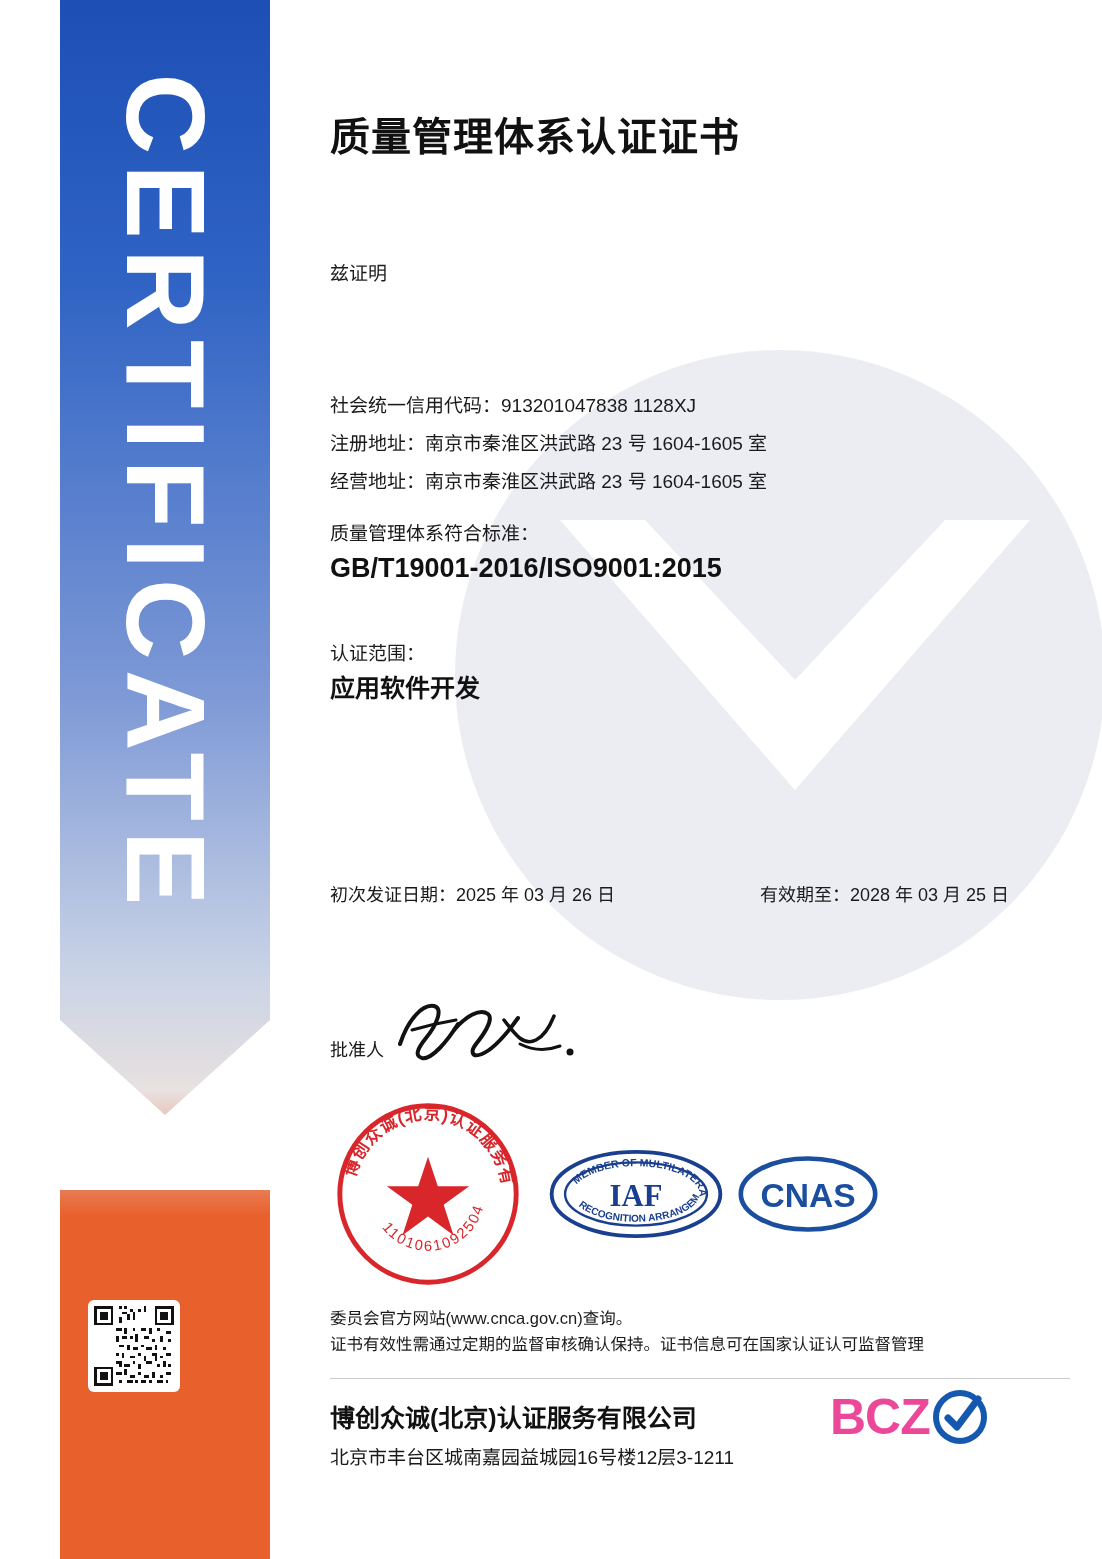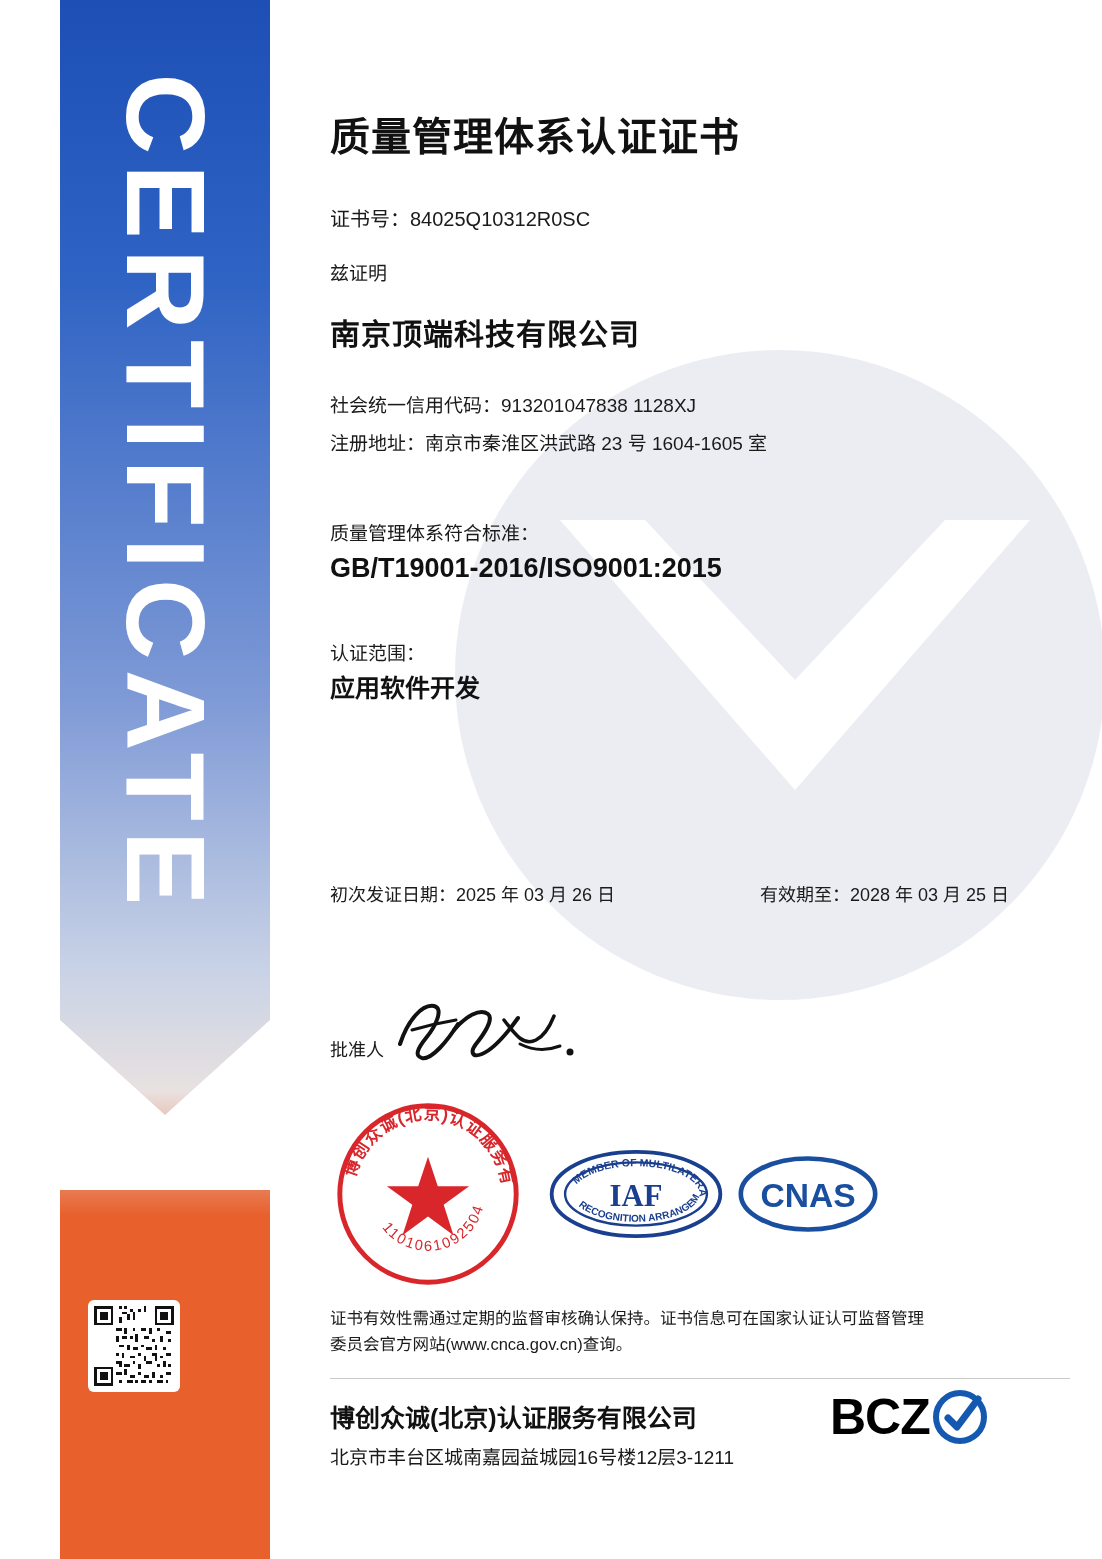--- a/index.html
+++ b/index.html
@@ -253,21 +253,21 @@
   .bczv {
     position: absolute;
     left: 500px;
     top: 1388px;
     display: flex;
     align-items: center;
   }
   .bczv-text {
     font-size: 50px;
     font-weight: bold;
-    color: #000000;
+    color: #ec4899;
     letter-spacing: -1px;
   }
   .bczv-check { margin-left: 2px; }
 </style>
 </head>
 <body>
 
 <div class="page">
 
   <div class="bg-circle"></div>
@@ -363,30 +363,27 @@
             <rect x="22" y="18" width="1" height="2"></rect>
         </g>
       </svg>
     </div>
   </div>
 
   <div class="content">
 
     <div class="cert-title">质量管理体系认证证书</div>
 
-    <div class="row cert-no">
-      <span>证书号：</span><span>84025Q10312R0SC</span>
-    </div>
 
     <div class="row hereby">兹证明</div>
 
-    <div class="company">南京顶端科技有限公司</div>
 
     <div class="row credit">社会统一信用代码：913201047838 1128XJ</div>
     <div class="row reg-addr">注册地址：南京市秦淮区洪武路 23 号 1604-1605 室</div>
+    <div class="row op-addr">经营地址：南京市秦淮区洪武路 23 号 1604-1605 室</div>
 
     <div class="row std-lead">质量管理体系符合标准：</div>
     <div class="std-val">GB/T19001-2016/ISO9001:2015</div>
 
     <div class="row scope-lead">认证范围：</div>
     <div class="scope-val">应用软件开发</div>
 
     <div class="row issue-date">初次发证日期：2025 年 03 月 26 日</div>
     <div class="valid-date">有效期至：2028 年 03 月 25 日</div>
 
@@ -433,22 +430,22 @@
       <text x="90" y="60" text-anchor="middle" font-size="32" font-weight="bold" fill="#1a3f8f" font-family="Liberation Serif, serif">IAF</text>
     </svg>
 
     <svg class="cnas" viewBox="0 0 150 96">
       <ellipse cx="75" cy="48" rx="72" ry="38" fill="none" stroke="#1a4fa0" stroke-width="5"></ellipse>
       <text x="75" y="62" text-anchor="middle" font-size="36" font-weight="bold" fill="#1a4fa0">CNAS</text>
     </svg>
 
 
     <div class="note">
+      <div>委员会官方网站(www.cnca.gov.cn)查询。</div>
       <div>证书有效性需通过定期的监督审核确认保持。证书信息可在国家认证认可监督管理</div>
-      <div>委员会官方网站(www.cnca.gov.cn)查询。</div>
     </div>
 
     <div class="divider"></div>
 
     <div class="org-name">博创众诚(北京)认证服务有限公司</div>
     <div class="org-addr">北京市丰台区城南嘉园益城园16号楼12层3-1211</div>
 
     <div class="bczv">
       <span class="bczv-text">BCZ</span>
       <svg class="bczv-check" width="56" height="56" viewBox="0 0 56 56">

